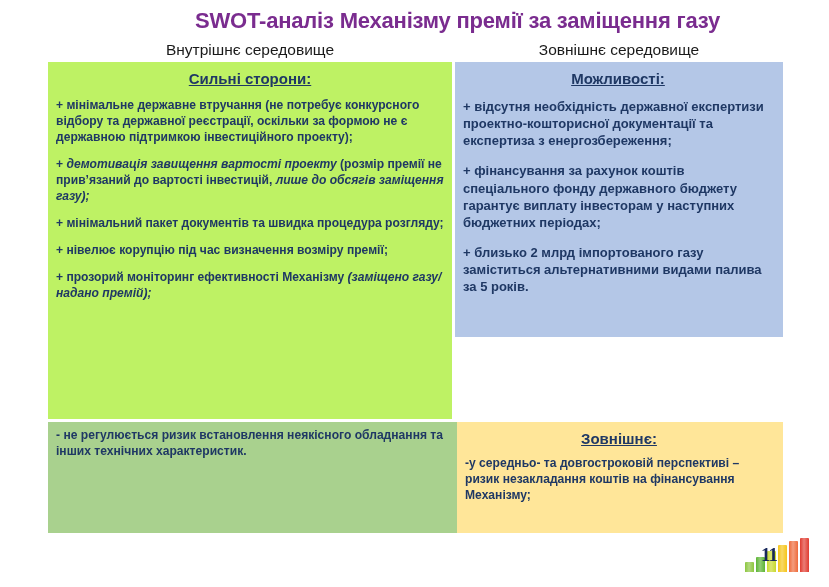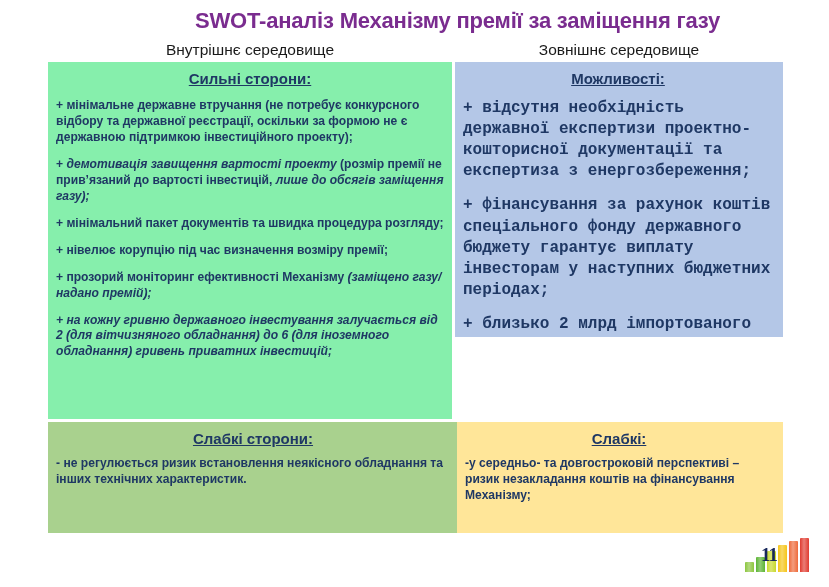--- a/index.html
+++ b/index.html
@@ -58,21 +58,21 @@
   .panel {
     position: absolute;
     box-sizing: border-box;
     overflow: hidden;
   }
   .panel-strengths {
     left: 48px;
     top: 62px;
     width: 404px;
     height: 357px;
-    background: #86efac;
+    background: #bef264;
     padding: 6px 8px 0 8px;
   }
   .panel-opportunities {
     left: 455px;
     top: 62px;
     width: 328px;
     height: 275px;
     background: #B4C7E7;
     padding: 6px 10px 0 8px;
   }
@@ -114,23 +114,22 @@
   }
   .bullet {
     font-size: 12.1px;
     font-weight: bold;
     color: #1F3864;
     line-height: 1.32;
     margin: 0 0 11px 0;
     text-align: left;
   }
   .panel-opportunities .bullet {
-    font-size: 16px;
+    font-size: 13px;
     margin-bottom: 13px;
-    font-family: Liberation Mono, monospace;
   }
   .panel-weaknesses .bullet,
   .panel-threats .bullet {
     margin-bottom: 6px;
   }
   .bullet:last-child { margin-bottom: 0; }
 
   .it { font-style: italic; }
 
   
@@ -186,42 +185,40 @@
   <div class="col-header external">Зовнішнє середовище</div>
 
   <div class="panel panel-strengths">
     <div class="panel-heading">Сильні сторони:</div>
     <ul class="bullets">
         <li class="bullet"><span>+ мінімальне державне втручання (не потребує  конкурсного відбору та державної реєстрації, оскільки за формою не є державною підтримкою інвестиційного проекту);</span></li>
         <li class="bullet"><span>+ </span><span class="it">демотивація завищення вартості проекту </span><span>(розмір премії не прив’язаний до вартості інвестицій,  </span><span class="it">лише до обсягів заміщення газу);</span></li>
         <li class="bullet"><span>+ мінімальний пакет документів та швидка процедура розгляду;</span></li>
         <li class="bullet"><span>+ нівелює корупцію під час визначення возміру премії;</span></li>
         <li class="bullet"><span>+ прозорий моніторинг ефективності Механізму </span><span class="it">(заміщено газу/надано премій);</span></li>
-        <li class="bullet"><span class="it">+ на кожну гривню державного інвестування залучається від 2 (для вітчизняного обладнання) до 6 (для іноземного обладнання) гривень приватних інвестицій;</span></li>
       </ul>
   </div>
 
   <div class="panel panel-opportunities">
     <div class="panel-heading">Можливості:</div>
     <ul class="bullets">
         <li class="bullet"><span>+ відсутня необхідність державної експертизи проектно-кошторисної документації та експертиза з енергозбереження;</span></li>
         <li class="bullet"><span>+ фінансування за рахунок коштів спеціального фонду державного бюджету гарантує виплату інвесторам у наступних бюджетних періодах;</span></li>
         <li class="bullet"><span>+ близько 2 млрд імпортованого газу заміститься альтернативними видами палива за  5 років.</span></li>
       </ul>
   </div>
 
   <div class="panel panel-weaknesses">
-    <div class="panel-heading">Слабкі сторони:</div>
     <ul class="bullets">
         <li class="bullet"><span>- не регулюється ризик встановлення неякісного обладнання та інших технічних характеристик.</span></li>
       </ul>
   </div>
 
   <div class="panel panel-threats">
-    <div class="panel-heading">Слабкі:</div>
+    <div class="panel-heading">Зовнішнє:</div>
     <ul class="bullets">
         <li class="bullet"><span>-у середньо- та довгостроковій перспективі – ризик незакладання коштів на фінансування Механізму;</span></li>
       </ul>
   </div>
 
   <div class="footer-logo">
     <div class="logo-bars">
         <div class="logo-bar" style="left: 0px; height: 28%; background: linear-gradient(to right, rgb(140, 198, 63), rgba(255, 255, 255, 0.333) 45%, rgb(140, 198, 63)) rgb(140, 198, 63);"></div>
         <div class="logo-bar" style="left: 11px; height: 45%; background: linear-gradient(to right, rgb(92, 180, 52), rgba(255, 255, 255, 0.333) 45%, rgb(92, 180, 52)) rgb(92, 180, 52);"></div>
         <div class="logo-bar" style="left: 22px; height: 62%; background: linear-gradient(to right, rgb(200, 217, 46), rgba(255, 255, 255, 0.333) 45%, rgb(200, 217, 46)) rgb(200, 217, 46);"></div>

